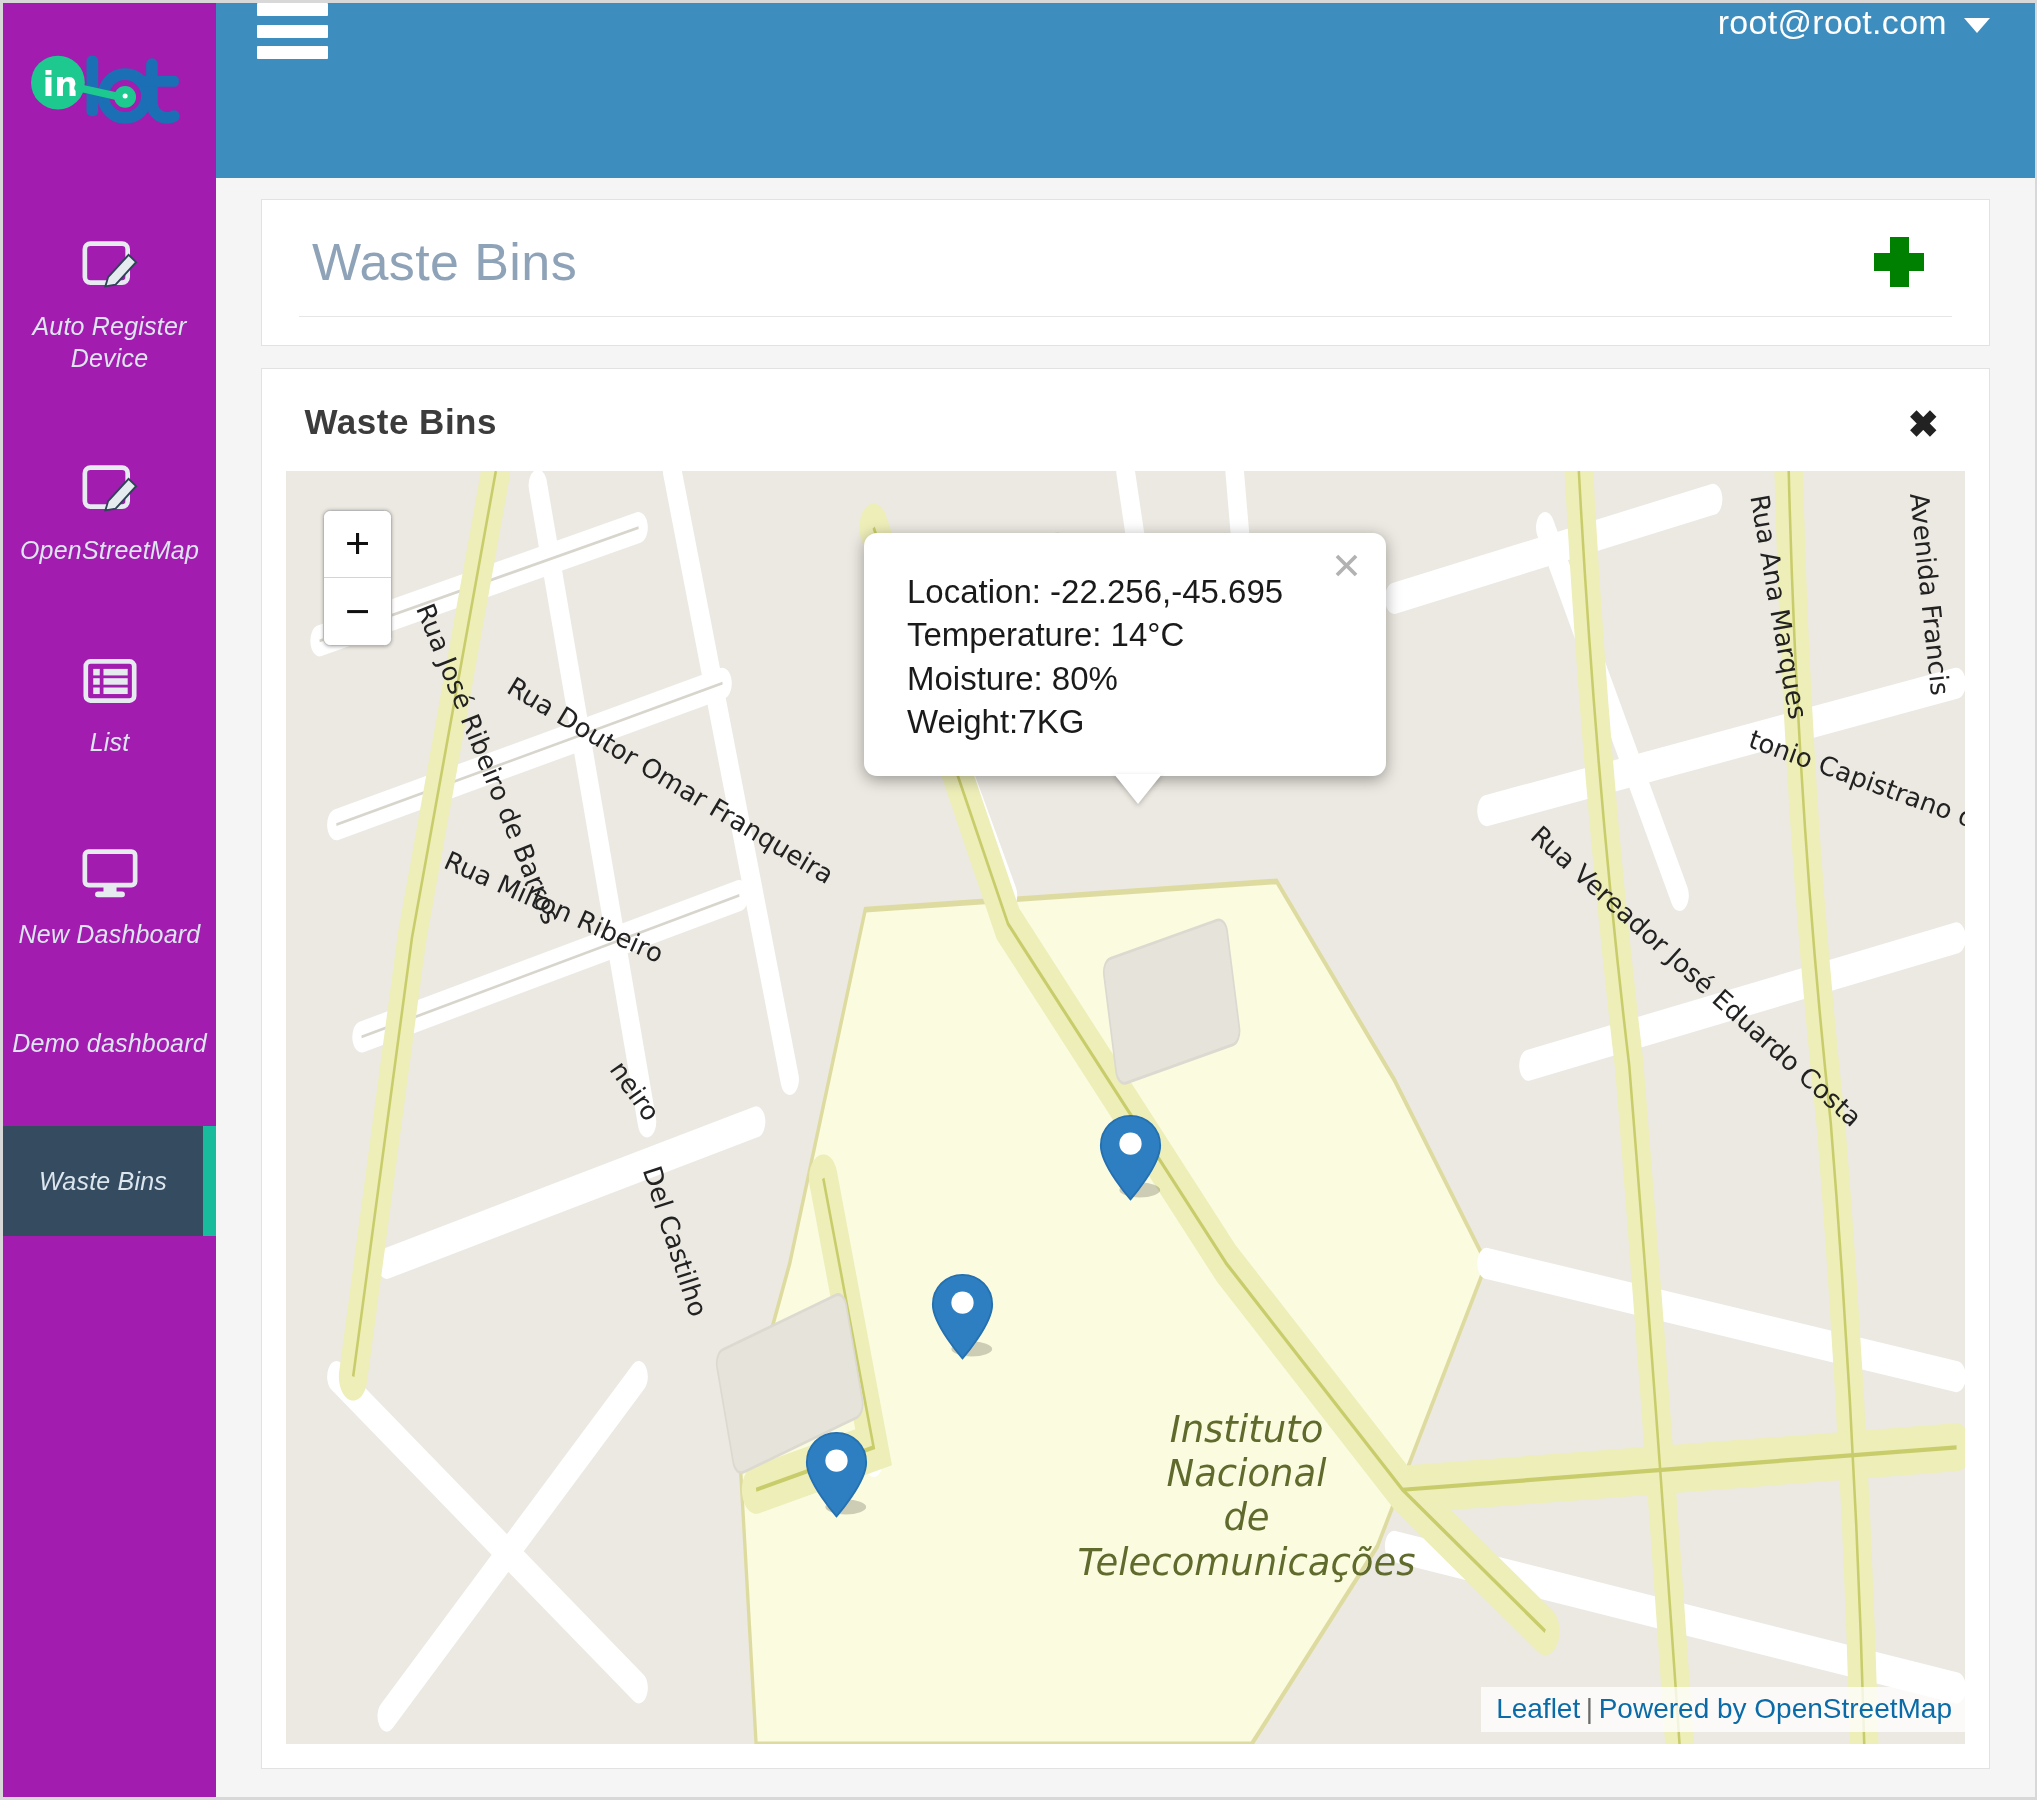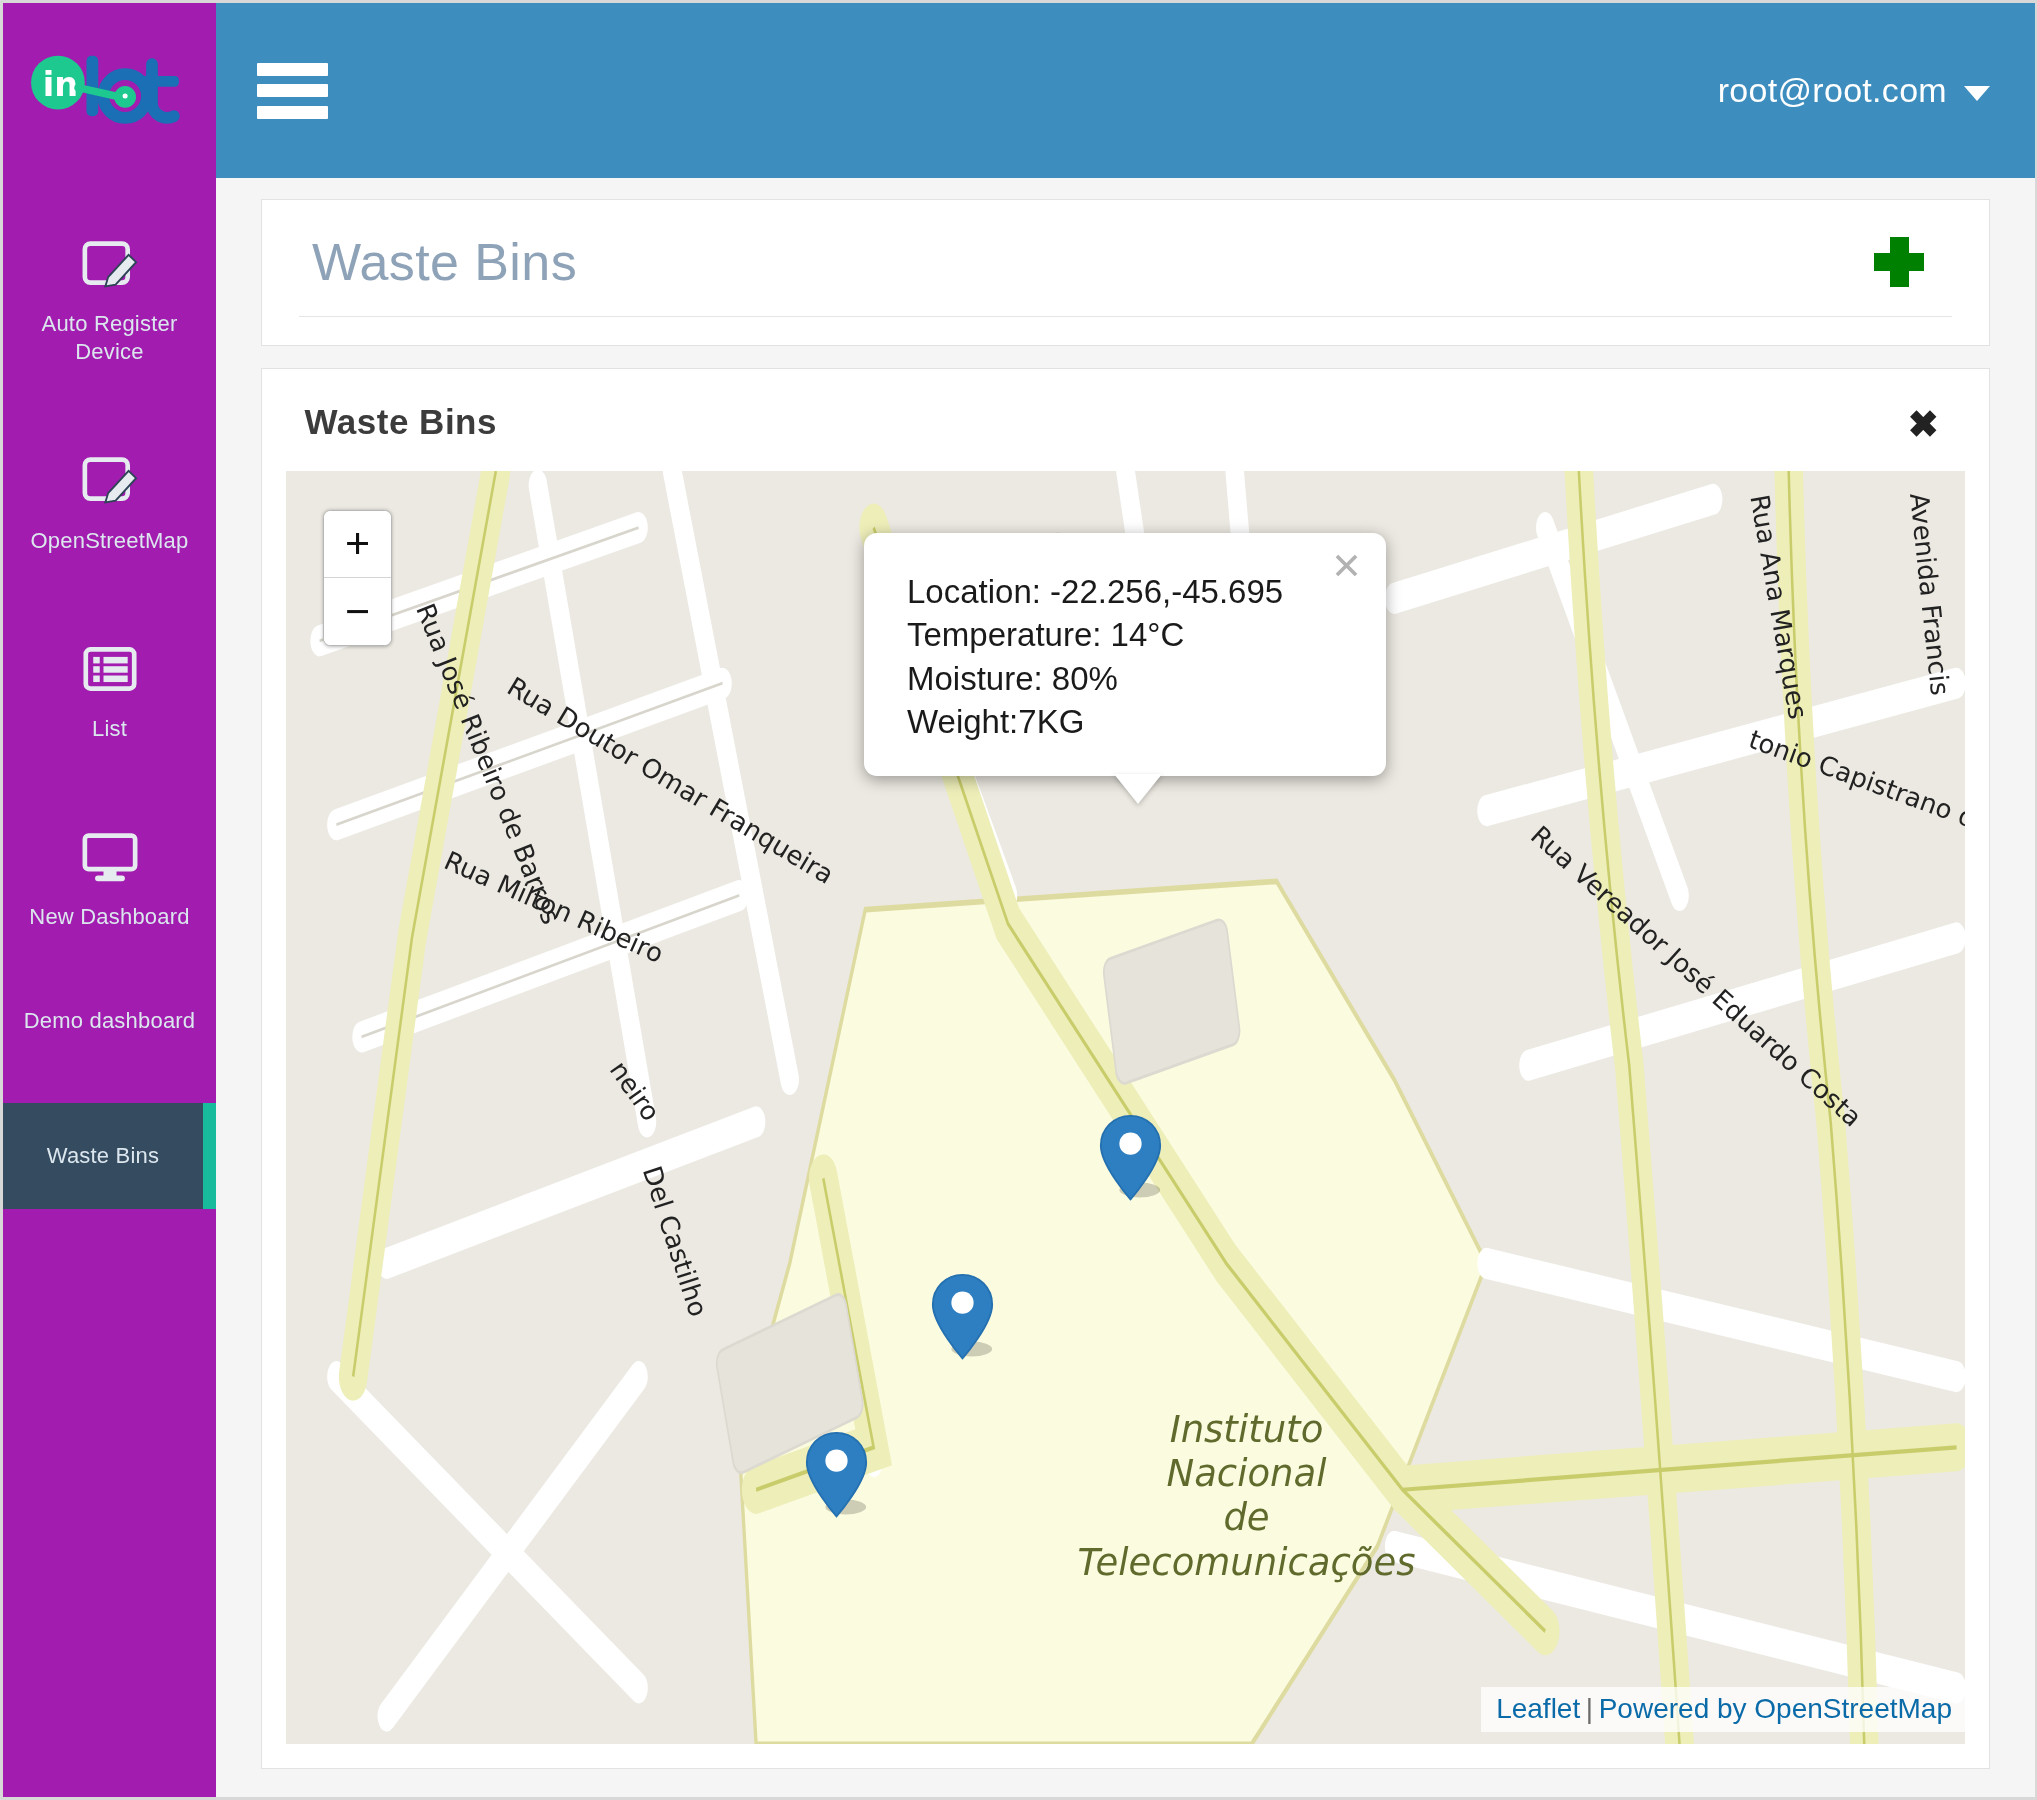--- a/index.html
+++ b/index.html
@@ -49,25 +49,26 @@
     position: relative;
     margin-bottom: 43px;
   }
   .nav-item .nav-icon {
     display: block;
     margin: 0 auto 18.6px auto;
     width: 60px; height: 54px;
   }
   .nav-label {
     display: block;
-    font-size: 22px;
+    font-size: 25px;
     line-height: 1.28;
     color: #dce6ee;
     letter-spacing: 0.2px;
     font-family: "Liberation Sans", sans-serif;
+    font-style: italic;
   }
   .nav-item.no-icon { padding-top: 9.3px; }
   .nav-item.active {
     background: #344b60;
     border-right: 13px solid #18bc9c;
     padding-top: 39px;
     padding-bottom: 39px;
     margin-bottom: 0;
   }
 
@@ -76,21 +77,21 @@
     flex: 1 1 auto;
     display: flex;
     flex-direction: column;
     min-width: 0;
     background: #f5f5f5;
   }
   .topbar {
     height: 175px;
     background: #3d8dbe;
     display: flex;
-    align-items: center;
+    align-items: flex-start;
     justify-content: space-between;
     padding: 0 45px 0 41px;
     flex: 0 0 175px;
   }
   .hamburger {
     width: 71px; height: 56px;
     display: flex; flex-direction: column;
     justify-content: space-between;
     cursor: pointer;
   }

